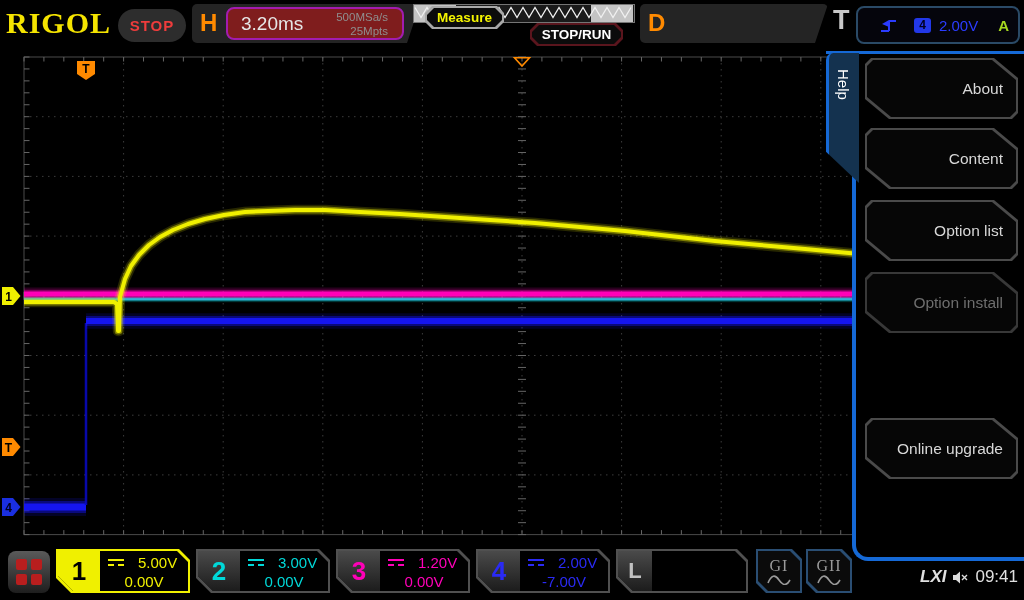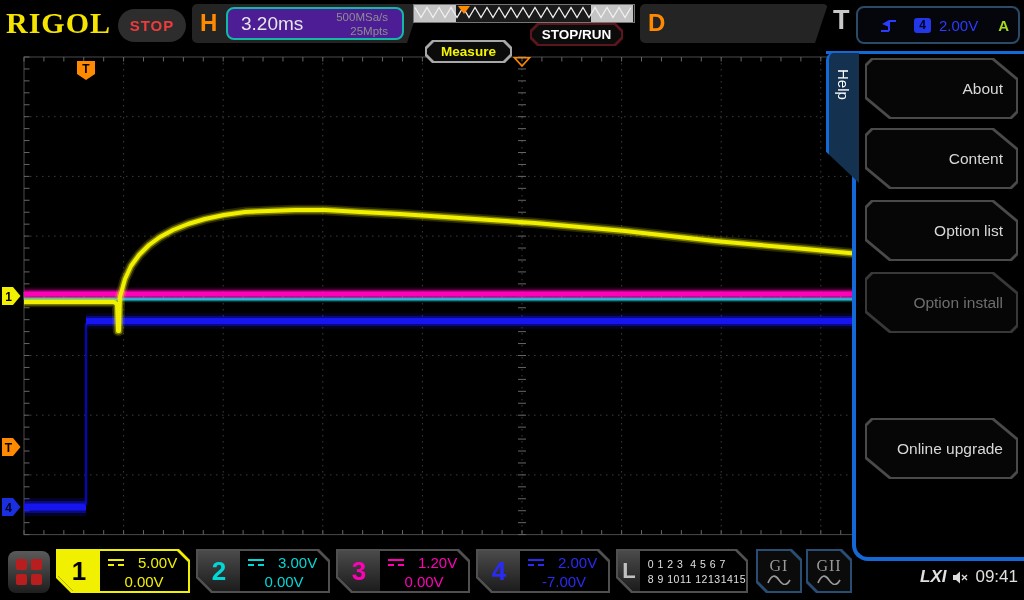--- a/index.html
+++ b/index.html
@@ -11,39 +11,39 @@
   
   #topbar{position:absolute;left:0;top:0;width:1024px;height:46px;background:#000;z-index:6;}
   #logo{position:absolute;left:6px;top:6px;font:700 30px "Liberation Serif",serif;
         color:#f5e400;letter-spacing:1px;}
   #runstate{position:absolute;left:118px;top:9px;width:68px;height:33px;border-radius:17px;
         background:#2d2d2d;display:flex;align-items:center;justify-content:center;
         color:#ee3c3c;font-weight:bold;font-size:15px;letter-spacing:1px;}
   .hgrp{position:absolute;top:4px;height:39px;background:#242424;border-radius:5px;
         clip-path:polygon(0 0,100% 0,calc(100% - 13px) 100%,0 100%);}
   .hgrp .glabel{position:absolute;left:8px;top:5px;font-size:24px;font-weight:bold;color:#ff8a00;}
-  .hgrp .gbox{position:absolute;left:34px;top:3px;right:16px;bottom:3px;background:#4c1d95;
-        border:2px solid #14b8a6;border-radius:8px;display:flex;align-items:center;}
+  .hgrp .gbox{position:absolute;left:34px;top:3px;right:16px;bottom:3px;background:#7f1d1d;
+        border:2px solid #a21caf;border-radius:8px;display:flex;align-items:center;}
   #hgrp{left:192px;width:228px;}
   #dgrp{left:640px;width:188px;}
   .bigval{color:#e6e6e6;font-size:19px;margin-left:13px;}
   #srate{margin-left:auto;margin-right:14px;text-align:right;color:#8f8f8f;
          font-size:11.5px;line-height:14px;}
   
   #strip{position:absolute;left:413px;top:4px;width:220px;height:17px;background:#1a1a1a;
          border:1px solid #757575;}
   #strip .seg{position:absolute;top:0;height:100%;background:#c4c4c4;}
   #strip svg{position:absolute;left:0;top:0;}
   
   .bvl{position:absolute;}
   .bvl,.bvl-in{clip-path:polygon(7px 0,calc(100% - 7px) 0,100% 7px,100% calc(100% - 7px),
        calc(100% - 7px) 100%,7px 100%,0 calc(100% - 7px),0 7px);}
   .bvl-in{position:absolute;inset:2px;background:#0b0b0b;display:flex;align-items:center;
        justify-content:center;font-weight:bold;font-size:13.5px;}
-  #measure{left:425px;top:40px;width:87px;height:23px;background:#a8a8a8;}
+  #measure{left:425px;top:6px;width:79px;height:23px;background:#a8a8a8;}
   #measure .bvl-in{color:#f5f500;}
   #stoprun{left:530px;top:23px;width:93px;height:23px;background:#5a151d;}
   #stoprun .bvl-in{color:#ffffff;}
   
   #tlabel{position:absolute;left:833px;top:5px;font-size:27px;font-weight:bold;color:#c8c8c8;}
   #tbox{position:absolute;left:856px;top:6px;width:160px;height:34px;background:#05050c;
         border:2px solid #2a4a66;border-radius:8px;display:flex;align-items:center;}
   #tbadge{width:17px;height:15px;border-radius:3px;background:#2238e8;color:#000020;
         font-weight:bold;font-size:12px;display:flex;align-items:center;justify-content:center;
         margin-left:16px;}
@@ -517,21 +517,20 @@
             <span>2.00V</span>
             </div>
           <div class="chrow2">-7.00V</div>
         </div>
       </div>
     </div>
 
     <div id="lbox" class="chbox" style="--ch: #888;">
       <div class="ch-in">
         <div class="lnum">L</div>
-        <div class="ldig"><span>0 1 2 3  4 5 6 7</span><br><span>8 9 1011 12131415</span></div>
       </div>
     </div>
 
     <div class="gbtn" style="left:756px">
       <div class="g-in">
         <span class="gname">GI</span>
         <svg width="24" height="10">
           <path d="M1,8 Q6,-4 12,5 T23,5" stroke="#9a9a9a" stroke-width="1.6" fill="none"></path>
         </svg>
       </div>

